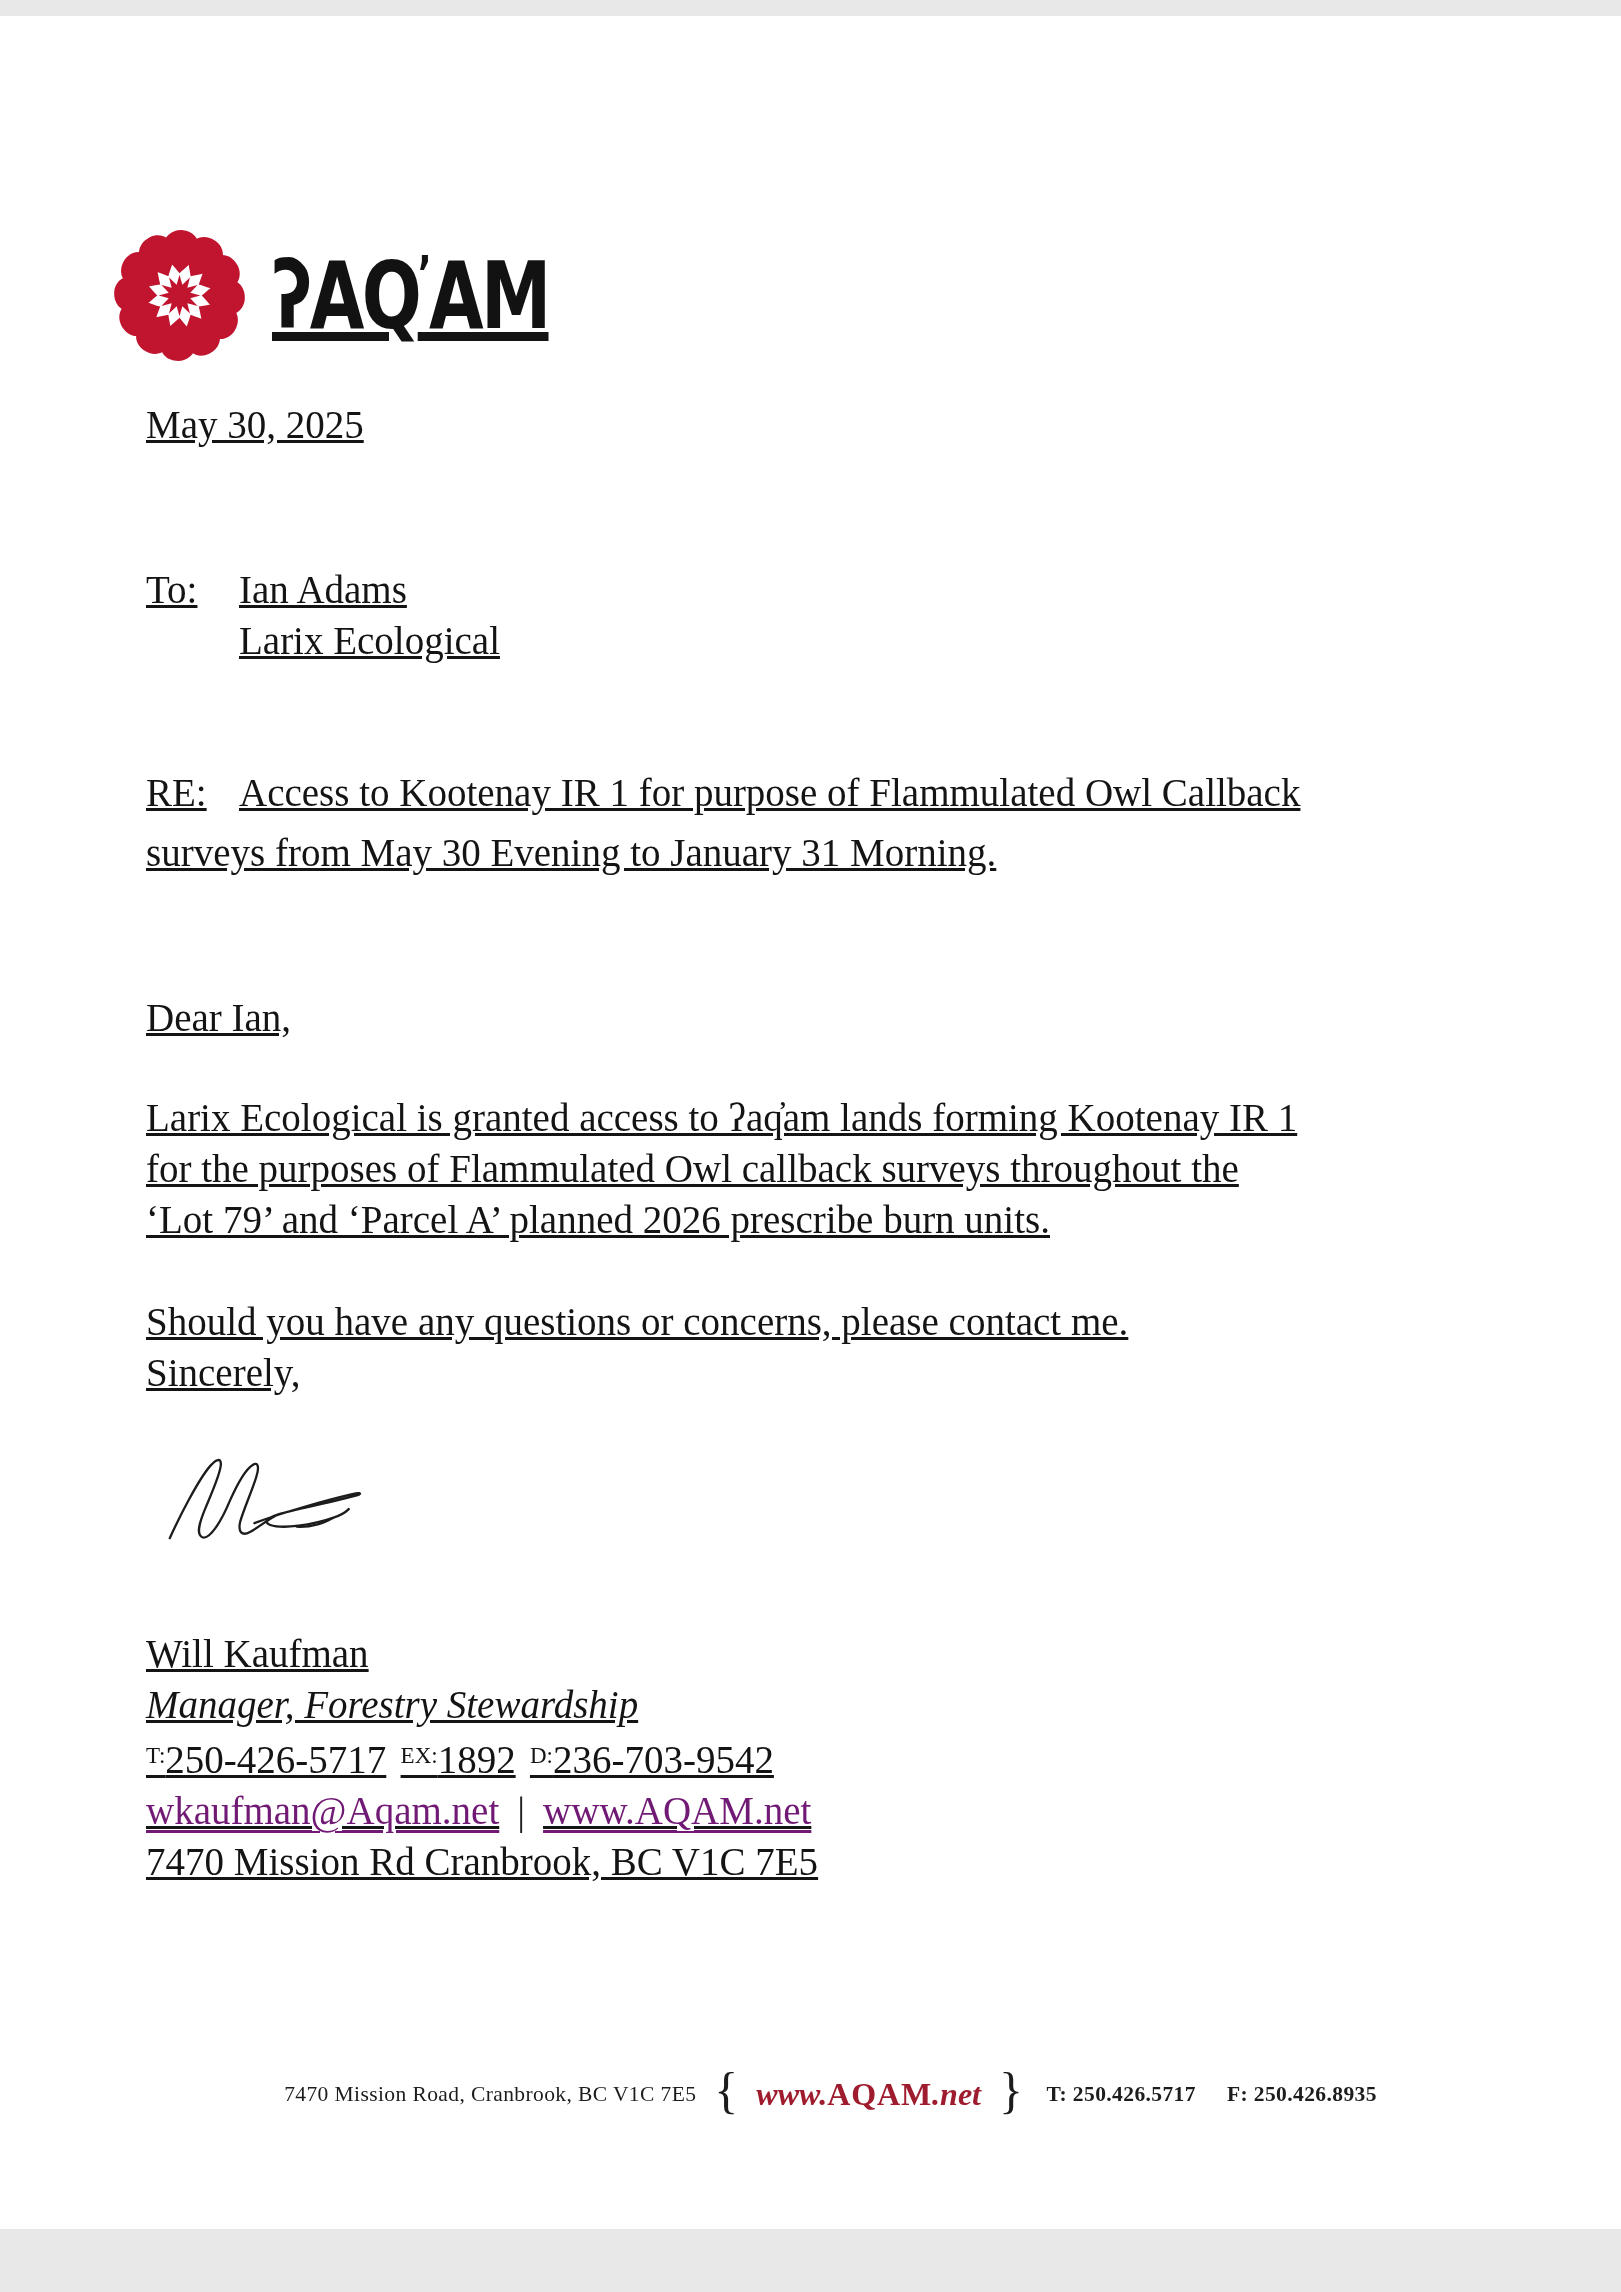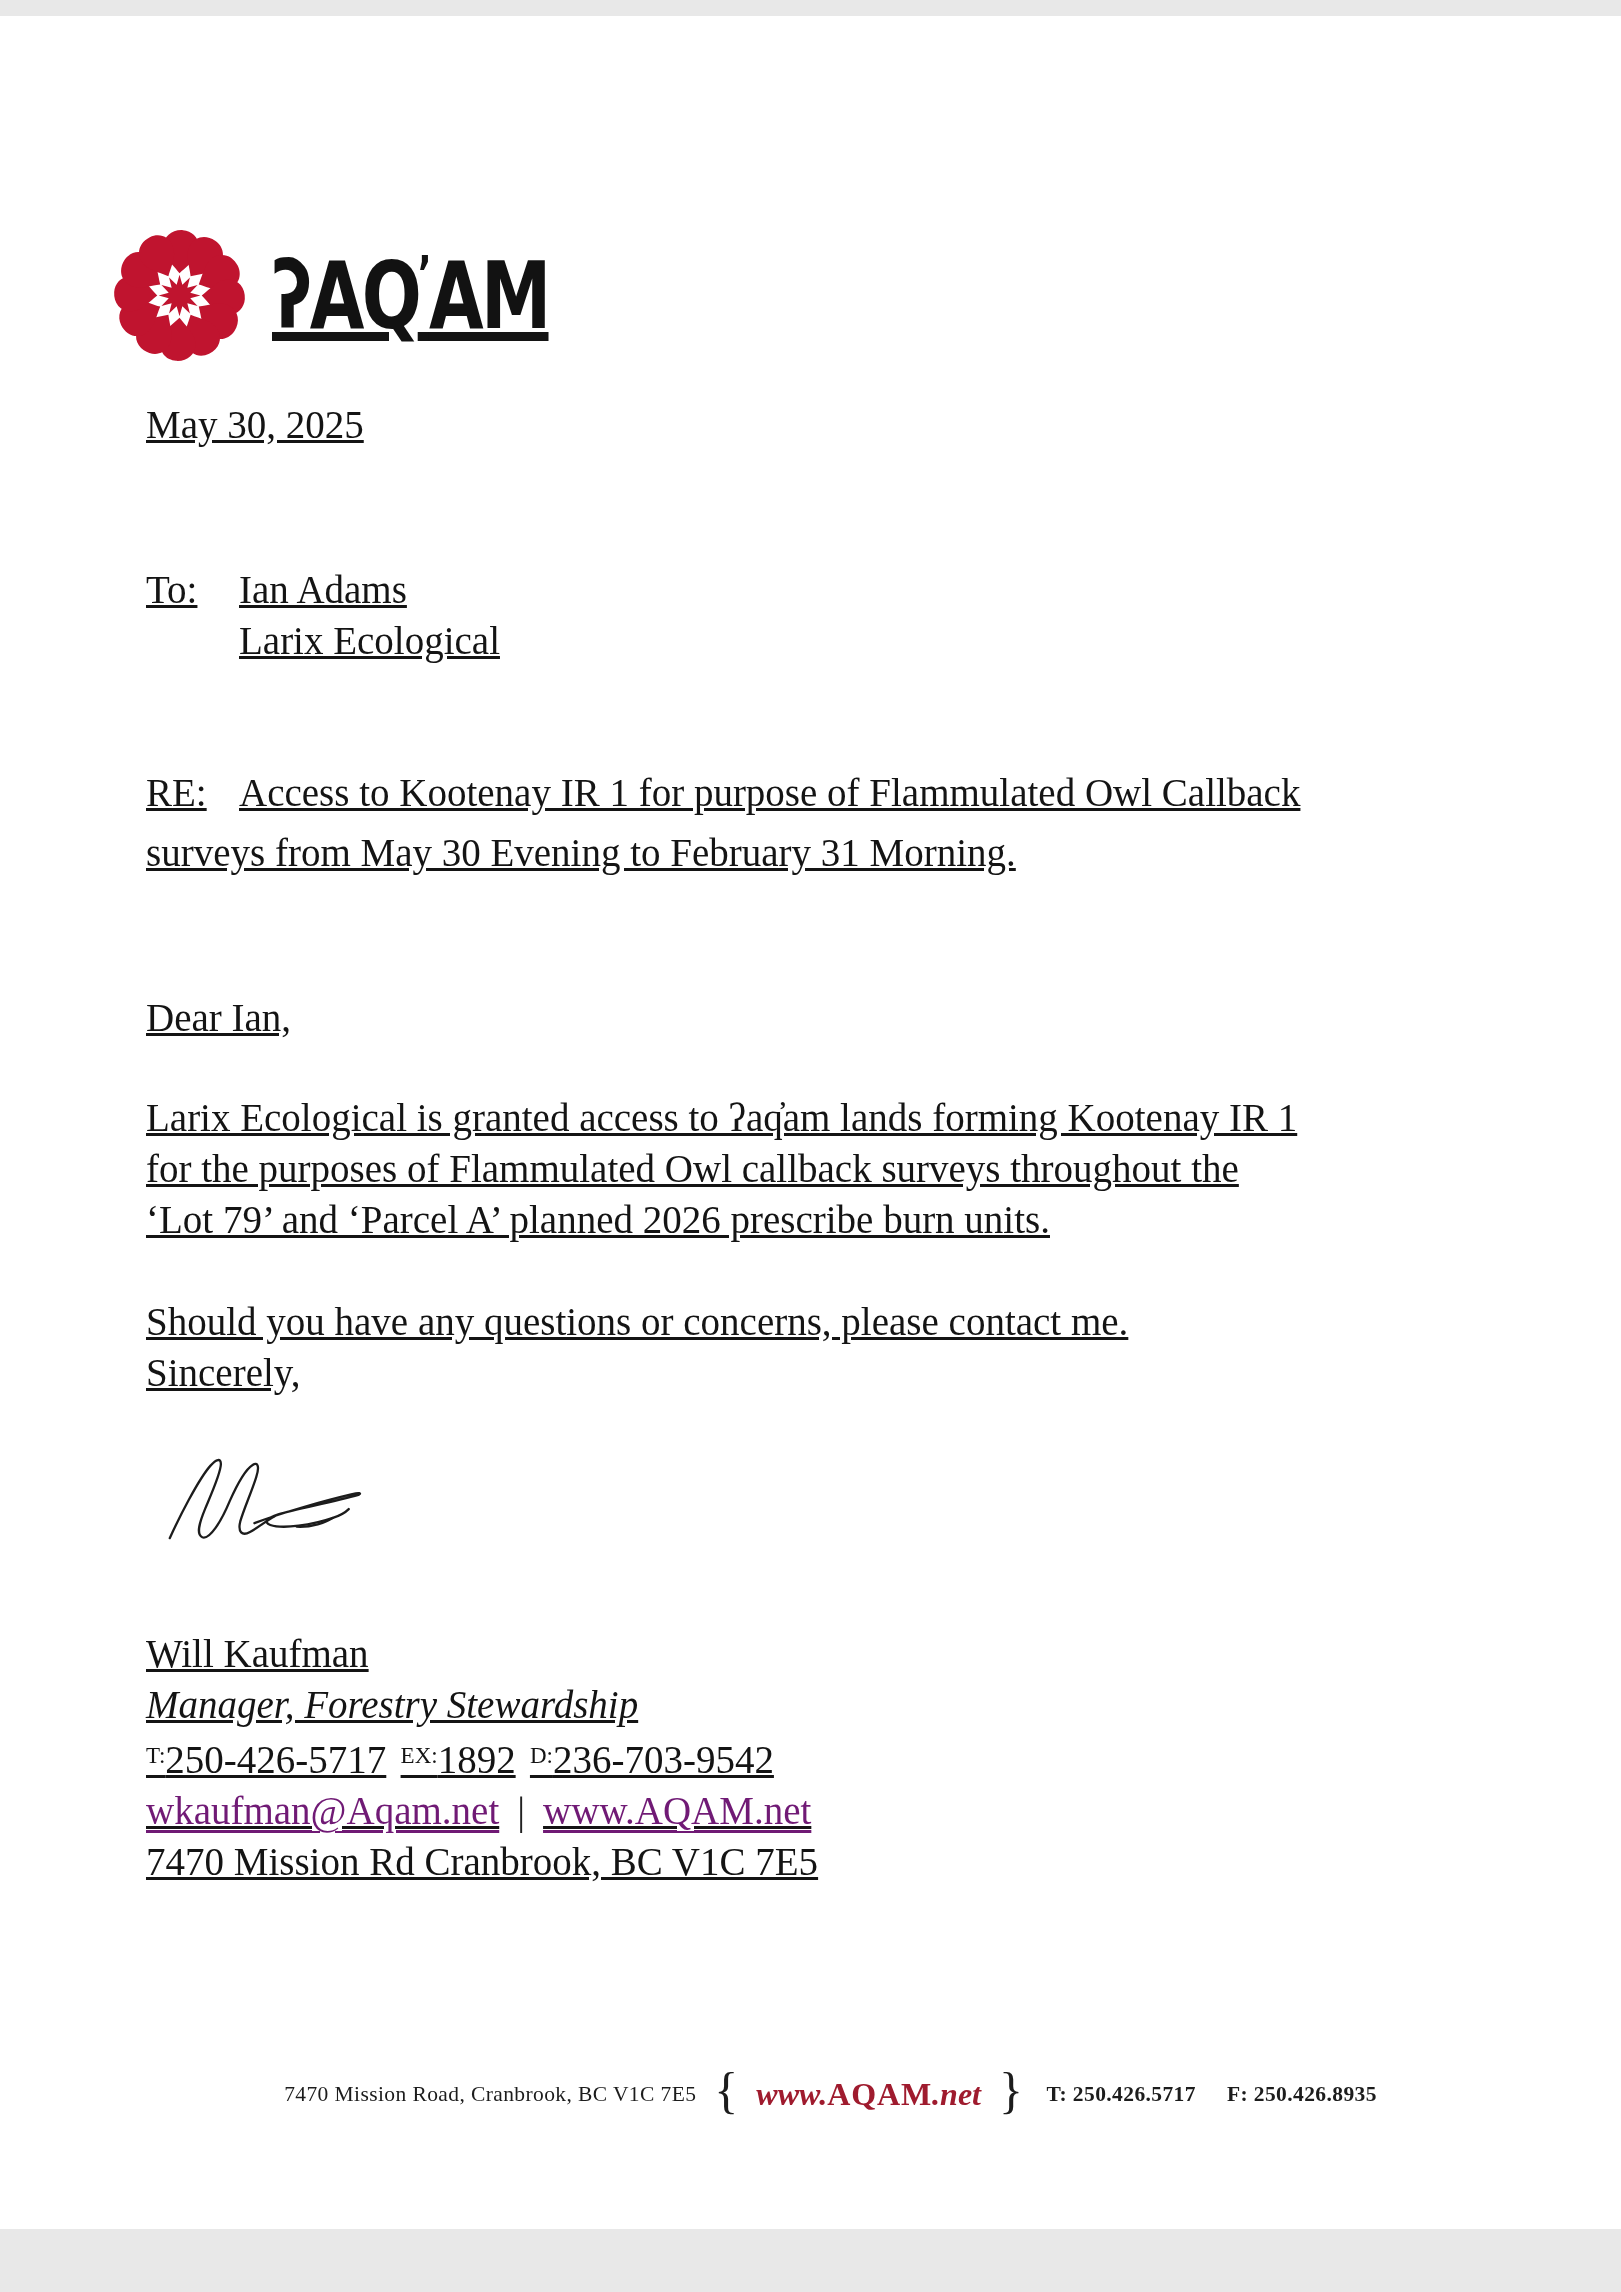--- a/index.html
+++ b/index.html
@@ -111,21 +111,21 @@
         <span class="line">Larix Ecological</span>
       </div>
     </div>
 
     
     <div class="re-block">
       <div class="re-row">
         <span class="re-label">RE:</span>
         <span class="line">Access to Kootenay IR 1 for purpose of Flammulated Owl Callback</span>
       </div>
-      <div class="line">surveys from May 30 Evening to February 31 Morning.</div>
+      <div class="line">surveys from May 30 Evening to January 31 Morning.</div>
     </div>
 
     
     <div class="salutation line">Dear Ian,</div>
 
     
     <div class="body-para">
       <div class="line">Larix Ecological is granted access to ʔaq̓am lands forming Kootenay IR 1</div>
       <div class="line">for the purposes of Flammulated Owl callback surveys throughout the</div>
       <div class="line">‘Lot 79’ and ‘Parcel A’ planned 2026 prescribe burn units.</div>

